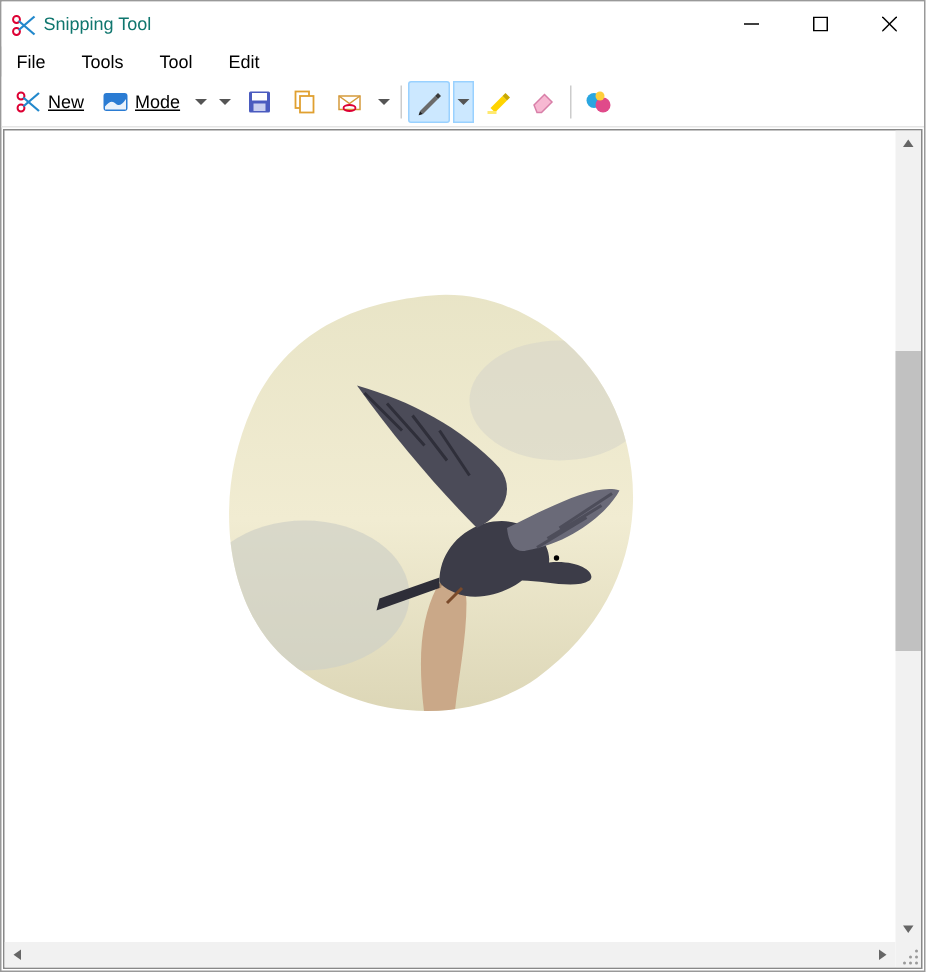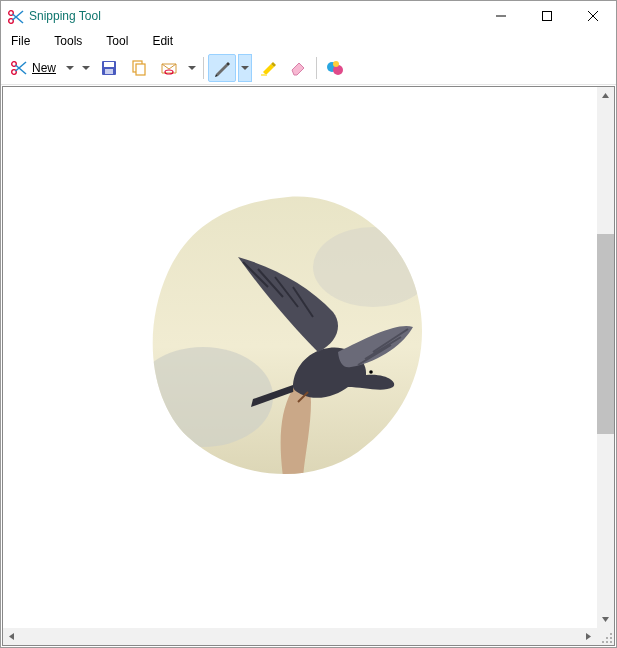--- a/index.html
+++ b/index.html
@@ -153,20 +153,29 @@
       <svg class="ic" viewBox="0 0 18 18">
         <circle cx="4" cy="13" r="2.3" fill="none" stroke="#d03" stroke-width="1.3"></circle>
         <circle cx="4" cy="5" r="2.3" fill="none" stroke="#d03" stroke-width="1.3"></circle>
         <path d="M5.5 12 L16 3" stroke="#28c" stroke-width="1.5" fill="none"></path>
         <path d="M5.5 6  L16 15" stroke="#28c" stroke-width="1.5" fill="none"></path>
       </svg>
     </span>
     <span class="lbl">New</span>
   </div>
 
+  <div class="tbtn">
+    <span>
+      <svg class="ic" viewBox="0 0 18 18">
+        <rect x="1" y="3" width="16" height="12" rx="2" fill="#2b7cd3"></rect>
+        <path d="M2 12 q4 -5 7 -2 q3 3 7 -3 V14 H2 Z" fill="#fff" opacity="0.9"></path>
+      </svg>
+    </span>
+    <span class="lbl">Mode</span>
+  </div>
   <div class="dd">
       <span class="chev down"></span>
     </div>
 
   <div class="dd">
       <span class="chev down"></span>
     </div>
 
   <div class="tbtn">
     <span>

